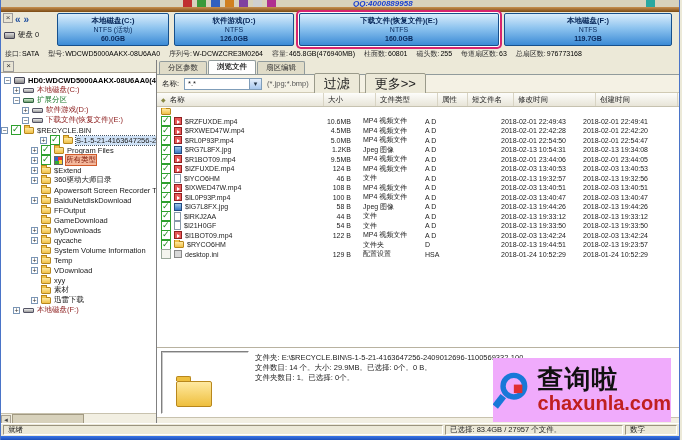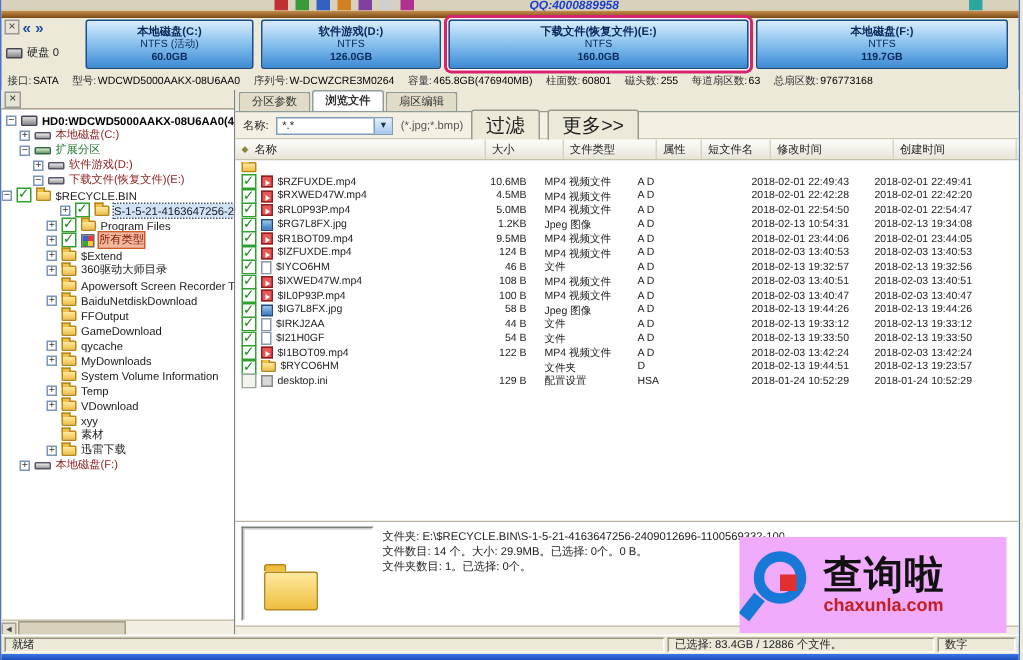--- a/index.html
+++ b/index.html
@@ -87,21 +87,21 @@
   .list-hscroll{height:10px;flex:none;background:#f2efe2;border-top:1px solid #c8c2ae;}
   
   .status-bar{position:absolute;left:0;right:0;bottom:4px;height:12px;background:#ece9d8;border-top:1px solid #fff;display:flex;align-items:center;font-size:7.5px;color:#222;}
   .spane{border:1px solid;border-color:#9a937e #fff #fff #9a937e;height:10px;display:flex;align-items:center;padding:0 4px;box-sizing:border-box;margin-left:2px;white-space:nowrap;}
   .spane.grow{flex:1;}
   .win-bottom{position:absolute;left:0;right:0;bottom:0;height:4px;background:linear-gradient(#3a76e8,#1c4fb8);}
   
   .watermark{position:absolute;right:8px;bottom:18px;width:178px;height:64px;display:flex;align-items:center;gap:6px;background:#f0abfc;}
   .wm-text{display:flex;flex-direction:column;line-height:1.05;}
   .wm-title{font-size:26px;font-weight:bold;color:#111;letter-spacing:1px;}
-  .wm-domain{font-size:12px;font-weight:bold;color:#c02020;}
+  .wm-domain{font-size:20px;font-weight:bold;color:#c02020;}
 </style>
 </head>
 <body>
 
 <div id="app">
 
   <div class="top-strip">
     <span class="sq" style="left:182px;background:#c03030"></span>
     <span class="sq" style="left:196px;background:#3a9a3a"></span>
     <span class="sq" style="left:210px;background:#3060c0"></span>
@@ -239,26 +239,26 @@
             <span>FFOutput</span>
           </div>
           <div class="trow" style="padding-left: 30px;">
             <span class="expsp"></span>
             <span class="ico ico-folder"></span>
             <span>GameDownload</span>
           </div>
           <div class="trow" style="padding-left: 30px;">
             <span class="exp">+</span>
             <span class="ico ico-folder"></span>
+            <span>MyDownloads</span>
+          </div>
+          <div class="trow" style="padding-left: 30px;">
+            <span class="exp">+</span>
+            <span class="ico ico-folder"></span>
             <span>qycache</span>
-          </div>
-          <div class="trow" style="padding-left: 30px;">
-            <span class="exp">+</span>
-            <span class="ico ico-folder"></span>
-            <span>MyDownloads</span>
           </div>
           <div class="trow" style="padding-left: 30px;">
             <span class="expsp"></span>
             <span class="ico ico-folder"></span>
             <span>System Volume Information</span>
           </div>
           <div class="trow" style="padding-left: 30px;">
             <span class="exp">+</span>
             <span class="ico ico-folder"></span>
             <span>Temp</span>
@@ -568,17 +568,17 @@
       <rect x="4" y="32" width="9" height="17" fill="#1878d8" transform="rotate(38 8 40)"></rect>
     </svg>
     <div class="wm-text">
       <span class="wm-title">查询啦</span>
       <span class="wm-domain">chaxunla.com</span>
     </div>
   </div>
 
   <div class="status-bar">
     <span class="spane grow">就绪</span>
-    <span class="spane" style="width:178px">已选择: 83.4GB / 12886 个文件。</span>
+    <span class="spane" style="width:178px">已选择: 83.4GB / 27957 个文件。</span>
     <span class="spane" style="width:52px;margin-right:2px">数字</span>
   </div>
   <div class="win-bottom"></div>
 </div>
 
 </body></html>

